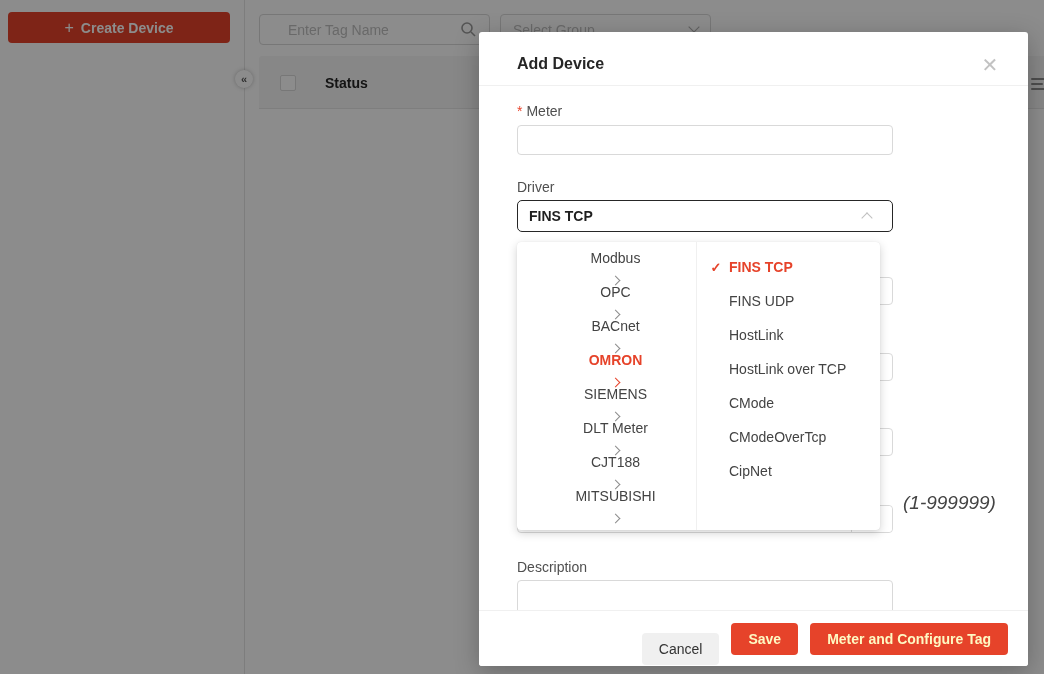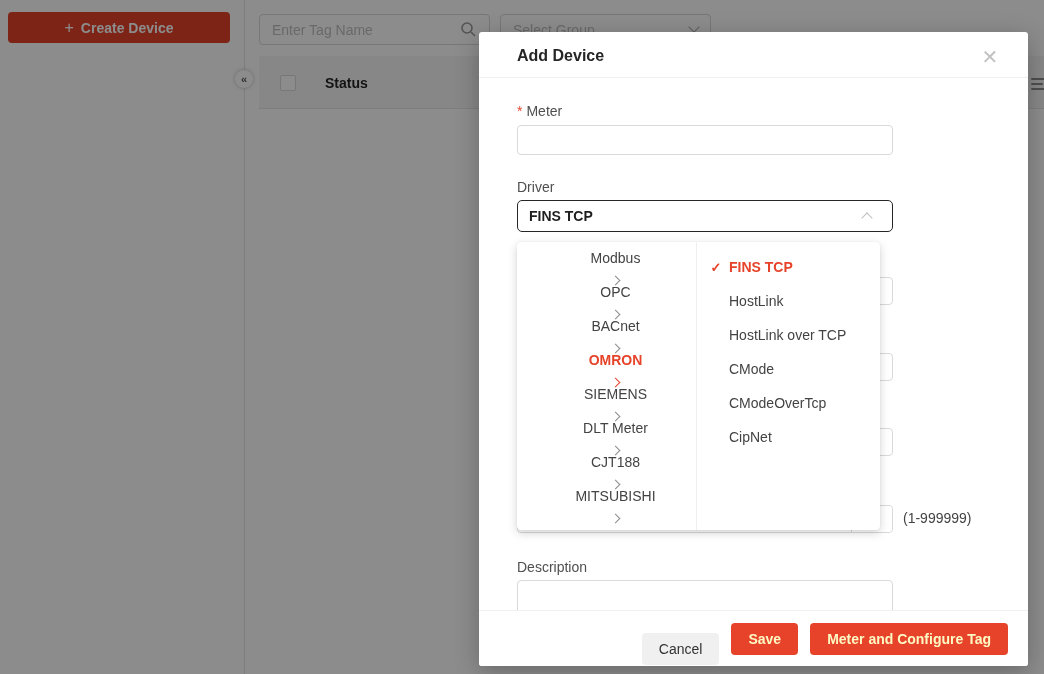--- a/index.html
+++ b/index.html
@@ -21,21 +21,21 @@
   .sidebar{position:absolute;left:0;top:0;width:245px;height:674px;background:#fff;border-right:1px solid #e4e4e4;}
   .create-btn{position:absolute;left:8px;top:12px;width:222px;height:31px;background:var(--accent);
     border:none;border-radius:4px;color:#fff;font-size:14px;font-weight:600;
     display:flex;align-items:center;justify-content:center;gap:7px;cursor:pointer;font-family:inherit;}
   .create-btn .plus{font-weight:400;font-size:16px;line-height:1;}
   .collapse-toggle{position:absolute;left:235px;top:70px;width:18px;height:18px;border-radius:50%;
     background:#fff;box-shadow:0 0 4px rgba(0,0,0,.25);display:flex;align-items:center;justify-content:center;
     font-size:11px;color:#595959;font-weight:700;z-index:2;cursor:pointer;}
   .toolbar-input{position:absolute;top:14px;height:31px;background:#fff;border:1px solid var(--border);
     border-radius:4px;font-size:14px;color:var(--text-dark);font-family:inherit;}
-  .tag-search{left:259px;width:231px;padding:0 34px 0 12px;}
+  .tag-search{left:259px;width:231px;padding:0 34px 0 28px;}
   .tag-search::placeholder{color:var(--placeholder);}
   .search-icon{position:absolute;left:460px;top:21px;width:16px;height:16px;}
   .group-select{left:500px;width:211px;display:flex;align-items:center;padding:0 28px 0 12px;color:var(--placeholder);}
   .chev{display:inline-block;width:8px;height:8px;border-right:1.5px solid #aeaeae;border-bottom:1.5px solid #aeaeae;}
   .chev-down{transform:rotate(45deg);}
   .chev-up{transform:rotate(-135deg);}
   .group-chev{position:absolute;left:690px;top:23px;}
   .table-header{position:absolute;left:259px;top:56px;width:785px;height:53px;background:#f6f6f6;
     border-bottom:1px solid #e6e6e6;border-top-left-radius:3px;}
   .th-checkbox{position:absolute;left:21px;top:19px;width:16px;height:16px;background:#fff;
@@ -44,39 +44,39 @@
   .col-settings{position:absolute;left:772px;top:22px;width:16px;height:12px;display:flex;flex-direction:column;justify-content:space-between;}
   .col-settings i{display:block;height:2px;background:#8c8c8c;border-radius:1px;}
   .col-settings i:nth-child(1){width:16px;}.col-settings i:nth-child(2){width:12px;}.col-settings i:nth-child(3){width:16px;}
 
   
   .mask{position:absolute;inset:0;background:var(--mask);z-index:10;}
 
   
   .modal{position:absolute;left:479px;top:32px;width:549px;height:634px;background:#fff;border-radius:3px;
     box-shadow:0 6px 24px rgba(0,0,0,.25);z-index:20;}
-  .modal-header{position:absolute;left:0;top:0;width:100%;height:46px;border-bottom:1px solid #f0f0f0;}
+  .modal-header{position:absolute;left:0;top:8px;width:100%;height:46px;border-bottom:1px solid #f0f0f0;}
   .modal-title{position:absolute;left:38px;top:15px;font-size:16px;font-weight:700;color:var(--text-dark);}
   .modal-close{position:absolute;right:24px;top:11px;width:28px;height:28px;border:none;background:transparent;
     color:#c2c2c2;font-size:20px;line-height:28px;text-align:center;cursor:pointer;font-family:inherit;}
   .field-label{position:absolute;left:38px;font-size:14px;color:var(--text-mid);}
   .req{color:#e8442c;margin-right:4px;}
   .text-input{position:absolute;left:38px;width:376px;height:30px;border:1px solid var(--border);
     border-radius:4px;background:#fff;font-size:14px;padding:0 11px;font-family:inherit;color:var(--text-dark);}
   .driver-select{position:absolute;left:38px;top:168px;width:376px;height:32px;border:1.5px solid #262626;
     border-radius:5px;background:#fff;display:flex;align-items:center;padding:0 30px 0 11px;
     font-size:14px;font-weight:600;color:#1f1f1f;cursor:pointer;}
   .driver-chev{position:absolute;left:384px;top:182px;border-color:#bfbfbf;}
 
   
   .ghost-input{position:absolute;left:38px;width:376px;height:28px;border:1px solid var(--border);
     border-radius:4px;background:#fff;z-index:1;}
   .number-input{display:flex;}
   .number-stepper{position:absolute;right:0;top:0;width:41px;height:100%;border-left:1px solid var(--border);background:#fff;border-radius:0 4px 4px 0;}
-  .number-hint{position:absolute;left:424px;top:478px;font-size:14px;color:var(--text-item);}
+  .number-hint{position:absolute;left:424px;top:460px;font-size:19px;color:var(--text-item);font-style:italic;}
 
   .description-area{position:absolute;left:38px;top:548px;width:376px;height:60px;border:1px solid var(--border);
     border-radius:4px;background:#fff;resize:none;font-family:inherit;font-size:14px;padding:5px 11px;z-index:2;}
 
   
   .driver-menu{position:absolute;left:38px;top:210px;width:363px;height:288px;background:#fff;border-radius:4px;
     box-shadow:0 3px 10px rgba(0,0,0,.18),0 0 1px rgba(0,0,0,.12);display:flex;z-index:5;}
   .menu-col{padding-top:8px;height:100%;}
   .menu-col.left{width:180px;border-right:1px solid #f0f0f0;}
   .menu-col.right{width:182px;}
@@ -202,20 +202,24 @@
           <span class="chev"></span>
         </div>
       </div>
       <div class="menu-col right">
         <div class="menu-item selected">
           <span class="opt-check">✓</span>
           <span>FINS TCP</span>
         </div>
         <div class="menu-item">
           <span class="opt-check"></span>
+          <span>FINS UDP</span>
+        </div>
+        <div class="menu-item">
+          <span class="opt-check"></span>
           <span>HostLink</span>
         </div>
         <div class="menu-item">
           <span class="opt-check"></span>
           <span>HostLink over TCP</span>
         </div>
         <div class="menu-item">
           <span class="opt-check"></span>
           <span>CMode</span>
         </div>

